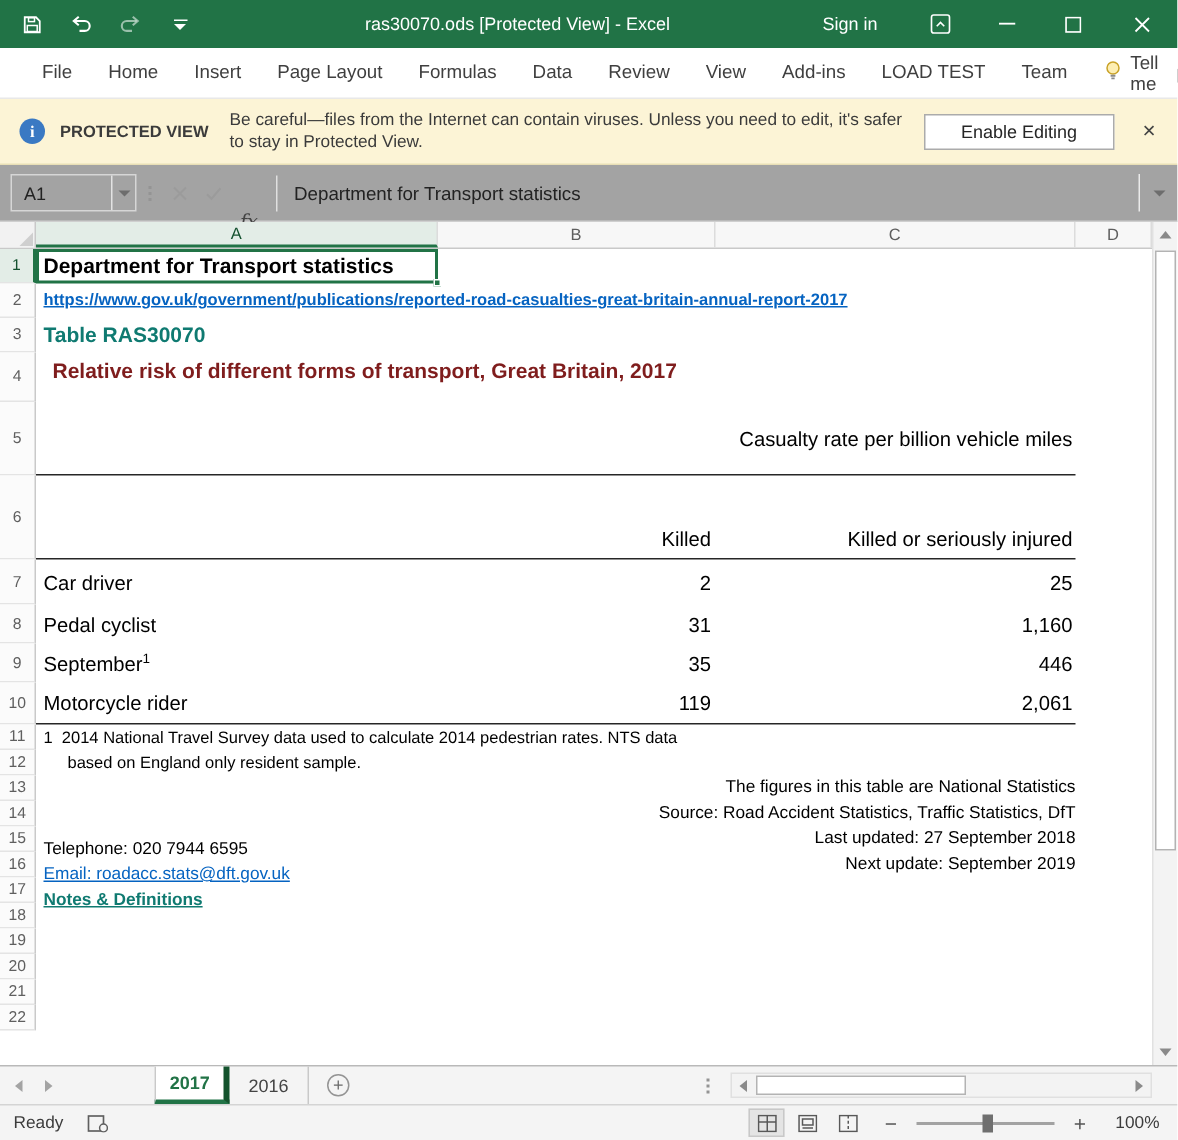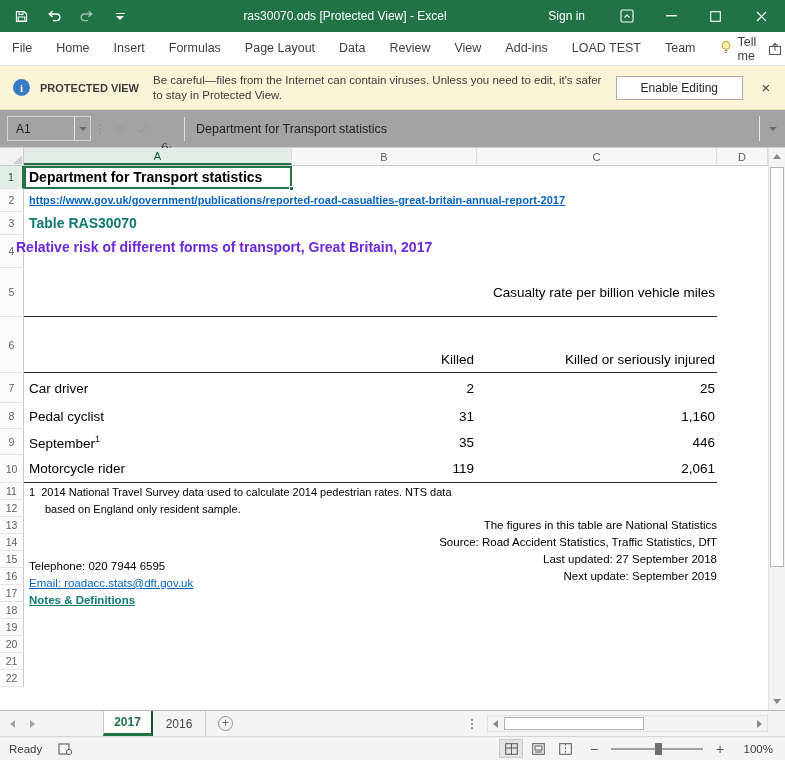--- a/index.html
+++ b/index.html
@@ -14,21 +14,21 @@
   .qat-custom .bar { width:9px; height:0; border-top:1.5px solid #fff; }
   .tri-down-w { width:0; height:0; border-left:4px solid transparent; border-right:4px solid transparent; border-top:4px solid #fff; }
   .tb-title { position:absolute; left:150px; width:390px; text-align:center; font-size:12px; white-space:nowrap; }
   .tb-right { margin-left:auto; display:flex; align-items:center; height:32px; }
   .signin { font-size:12px; padding:0 20px; }
   .tb-icon-btn { width:44px; height:32px; display:flex; align-items:center; justify-content:center; font-size:13px; }
   .tb-close { width:48px; font-size:16px; }
 
   
   .ribbontabs { position:absolute; top:32px; left:0; width:785px; height:34px; background:#fff; display:flex; align-items:center; border-bottom:1px solid #e8e8e8; }
-  #ribbon-tab-list { display:flex; height:100%; }
+  #ribbon-tab-list { display:flex; height:100%; padding-left:16px; }
   .rtab { padding:0 12px; line-height:33px; font-size:12.5px; color:#3f3f3f; white-space:nowrap; }
   .tellme { display:flex; align-items:center; gap:6px; padding:0 12px; font-size:12.5px; color:#3f3f3f; height:100%; }
   .sharebtn { margin-left:auto; margin-right:14px; display:flex; align-items:center; }
 
   
   .pvbar { position:absolute; top:66px; left:0; width:785px; height:44px; background:#fcf4d6; border-bottom:1px solid #e8dfb6; display:flex; align-items:center; }
   .pv-icon { width:17px; height:17px; border-radius:50%; background:#3a79c3; color:#fff; font-size:11px; font-weight:bold; font-family:"Liberation Serif",serif; display:flex; align-items:center; justify-content:center; margin-left:13px; flex:0 0 auto; }
   .pv-label { font-size:11px; font-weight:bold; color:#3b3b3b; margin-left:10px; white-space:nowrap; }
   .pv-msg { font-size:11.5px; color:#3b3b3b; margin-left:14px; line-height:15px; flex:1; }
   .pv-btn { height:24px; padding:0 24px; background:#fff; border:1px solid #ababab; font-size:12px; color:#262626; display:flex; align-items:center; margin-right:12px; white-space:nowrap; }
@@ -56,21 +56,21 @@
   .colcell.selhead { background:#e3ede7; border-bottom:2px solid #217346; color:#14512f; }
   .rowheaders { position:absolute; top:18px; left:0; width:24px; display:flex; flex-direction:column; }
   .rowcell { width:24px; border-bottom:1px solid #e4e4e4; border-right:1px solid #c9c9c9; display:flex; align-items:center; justify-content:center; font-size:10.5px; color:#5f5f5f; background:#fbfbfb; }
   .rowcell.selrow { background:#e3ede7; border-right:2px solid #217346; color:#14512f; }
 
   .selbox { position:absolute; left:24px; top:18px; width:268px; height:23px; border:2px solid #217346; }
   .selhandle { position:absolute; left:289px; top:38px; width:5px; height:5px; background:#217346; border:1px solid #fff; }
   .cell-a1 { position:absolute; left:29px; top:18px; height:23px; line-height:23px; font-size:14px; font-weight:bold; color:#000; white-space:nowrap; }
   .cell-link { position:absolute; left:29px; top:41px; height:23px; line-height:23px; font-size:11px; font-weight:bold; color:#0563c1; text-decoration:underline; white-space:nowrap; }
   .cell-code { position:absolute; left:29px; top:64px; height:23px; line-height:23px; font-size:14px; font-weight:bold; color:#0f7a71; white-space:nowrap; }
-  .cell-subtitle { position:absolute; left:16px; top:87px; height:24px; line-height:24px; font-size:14px; font-weight:bold; color:#6d28d9; white-space:nowrap; }
+  .cell-subtitle { position:absolute; left:35px; top:87px; height:24px; line-height:24px; font-size:14px; font-weight:bold; color:#7f1d1d; white-space:nowrap; }
   .units-row { position:absolute; left:24px; top:120px; width:693px; height:49px; border-bottom:1.5px solid #262626; display:flex; align-items:center; justify-content:flex-end; font-size:13.5px; color:#000; padding-right:2px; }
   .head-row { position:absolute; left:24px; top:169px; width:693px; height:56px; border-bottom:1.5px solid #262626; }
   .head-killed { position:absolute; left:0; bottom:5px; width:450px; text-align:right; font-size:13.5px; color:#000; }
   .head-ksi { position:absolute; right:2px; bottom:5px; font-size:13.5px; color:#000; }
   .drow { position:absolute; left:24px; width:693px; display:flex; align-items:center; font-size:13.5px; color:#000; }
   .drow .dlabel { width:260px; padding-left:5px; }
   .drow .dkilled { width:190px; text-align:right; }
   .drow .dksi { flex:1; text-align:right; padding-right:2px; }
   .r7 { top:225px; height:30px; }
   .r8 { top:255px; height:26px; }
@@ -93,21 +93,21 @@
   .tri-up-g { width:0; height:0; border-left:4px solid transparent; border-right:4px solid transparent; border-bottom:5px solid #8a8a8a; }
   .tri-dn-g { width:0; height:0; border-left:4px solid transparent; border-right:4px solid transparent; border-top:5px solid #8a8a8a; }
   .vs-thumb { position:absolute; left:1px; top:19px; width:14px; height:400px; background:#ffffff; border:1px solid #b3b3b3; }
 
   
   .tabbar { position:absolute; top:710px; left:0; width:785px; height:26px; background:#f4f4f4; border-top:1px solid #b9b9b9; }
   .tab-nav { position:absolute; left:10px; top:0; height:25px; display:flex; align-items:center; gap:15px; }
   .tri-left { width:0; height:0; border-top:4px solid transparent; border-bottom:4px solid transparent; border-right:5px solid #a3a3a3; }
   .tri-right { width:0; height:0; border-top:4px solid transparent; border-bottom:4px solid transparent; border-left:5px solid #a3a3a3; }
   .sheettab { position:absolute; top:0; height:25px; display:flex; align-items:center; justify-content:center; font-size:12px; }
-  .tab-active { left:103px; width:50px; background:#fff; border-left:1px solid #c9c9c9; border-right:2px solid #14532d; border-bottom:3px solid #217346; color:#217346; font-weight:bold; }
+  .tab-active { left:103px; width:50px; background:#fff; border-left:1px solid #c9c9c9; border-right:4px solid #14532d; border-bottom:3px solid #217346; color:#217346; font-weight:bold; }
   .tab-inactive { left:153px; width:53px; color:#444; border-right:1px solid #c9c9c9; }
   .newsheet { position:absolute; left:218px; top:5px; width:15px; height:15px; border:1px solid #949494; border-radius:50%; color:#6a6a6a; font-size:12px; line-height:12px; text-align:center; }
   .tab-splitter { position:absolute; left:471px; top:12px; width:2px; height:2px; background:#949494; box-shadow:0 -4px 0 #949494, 0 4px 0 #949494; }
   .hscroll { position:absolute; left:487px; top:4px; width:281px; height:17px; background:#f3f3f3; border:1px solid #e0e0e0; }
   .hs-btn { position:absolute; top:0; width:15px; height:15px; display:flex; align-items:center; justify-content:center; }
   .hs-l { left:0; } .hs-r { right:0; }
   .hscroll .tri-left { border-right-color:#8a8a8a; } .hscroll .tri-right { border-left-color:#8a8a8a; }
   .hs-thumb { position:absolute; left:16px; top:1px; height:13px; width:140px; background:#fff; border:1px solid #b3b3b3; }
 
   
@@ -179,22 +179,22 @@
         </svg>
     </span>
   </div>
 </div>
 
 <div class="ribbontabs">
   <div id="ribbon-tab-list">
       <div class="rtab">File</div>
       <div class="rtab">Home</div>
       <div class="rtab">Insert</div>
+      <div class="rtab">Page Layout</div>
       <div class="rtab">Formulas</div>
-      <div class="rtab">Page Layout</div>
       <div class="rtab">Data</div>
       <div class="rtab">Review</div>
       <div class="rtab">View</div>
       <div class="rtab">Add-ins</div>
       <div class="rtab">LOAD TEST</div>
       <div class="rtab">Team</div>
     </div>
   <div class="tellme">
     <span>
       <svg width="12" height="14" viewBox="0 0 12 14">

